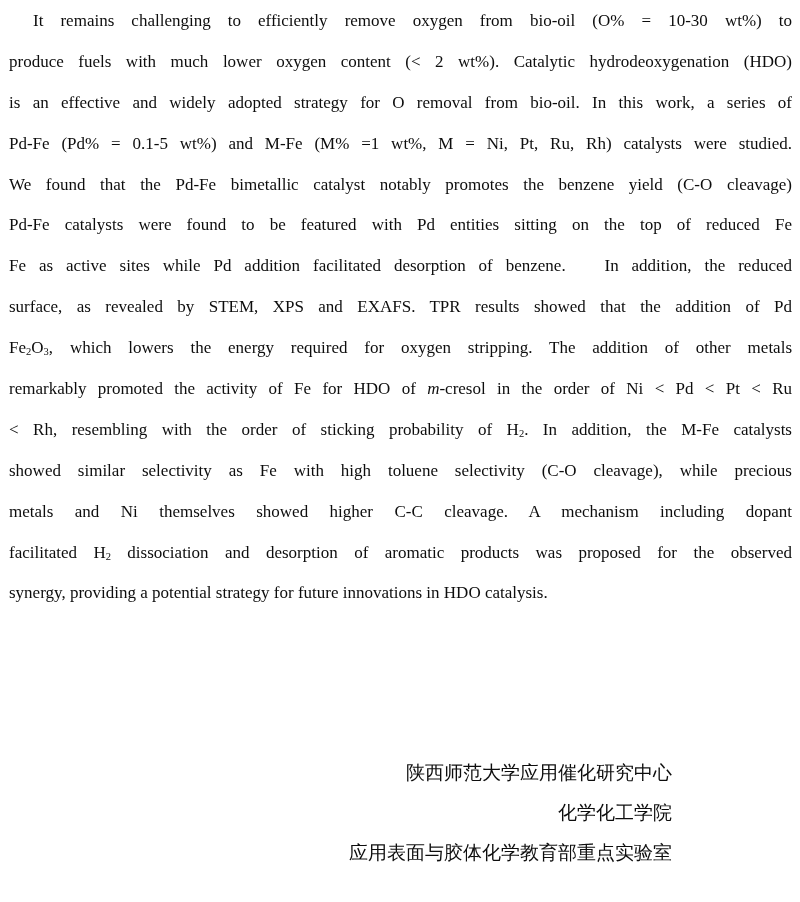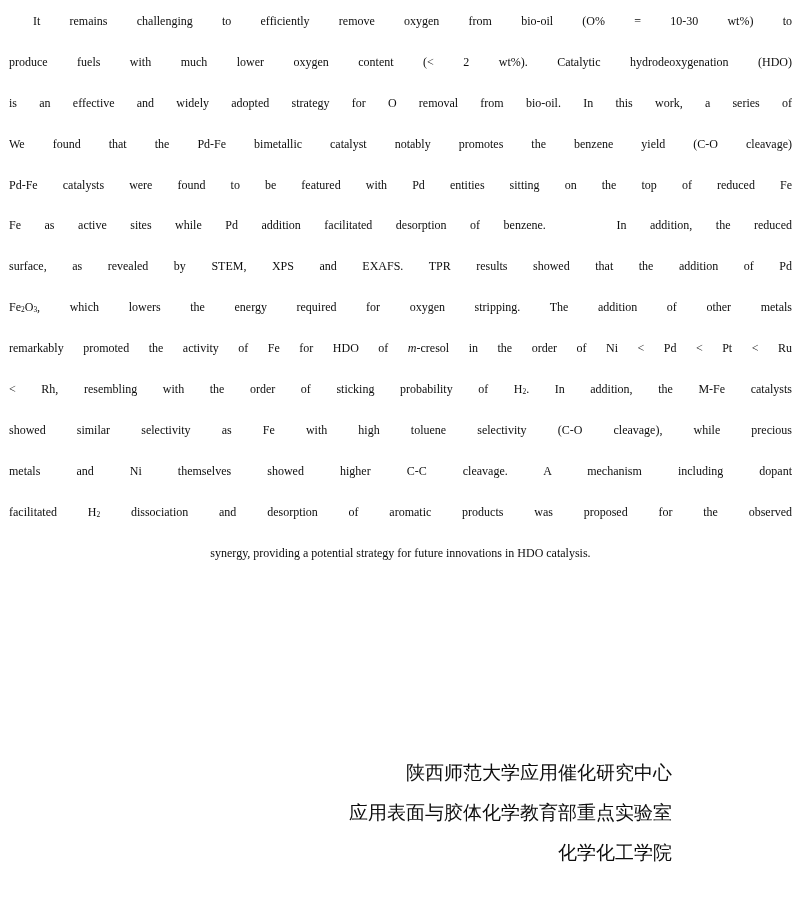--- a/index.html
+++ b/index.html
@@ -10,32 +10,32 @@
     background: #ffffff;
     overflow: hidden;
     font-family: "Liberation Serif", "DejaVu Serif", serif;
     color: #0d0d0d;
   }
   .abstract {
     position: absolute;
     left: 9px;
     top: 1px;
     width: 783px;
-    font-size: 12px;
+    font-size: 17px;
   }
   .abstract .line {
     height: 40.9px;
     line-height: 40.9px;
     text-align: justify;
     text-align-last: justify;
     text-justify: inter-word;
     overflow: hidden;
   }
   .abstract .line.indent { text-indent: 24px; }
-  .abstract .line.no-justify { text-align: center; text-align-last: auto; }
+  .abstract .line.no-justify { text-align: left; text-align-last: auto; }
   .abstract sub {
     font-size: 0.62em;
     line-height: 0;
     vertical-align: -0.18em;
   }
   .affiliation {
     position: absolute;
     top: 753px;
     right: 128px;
     left: 9px;
@@ -50,32 +50,33 @@
 </style>
 </head>
 <body>
 
 <div class="page">
 
   <div class="abstract" id="abstract">
       <div class="line indent">It remains challenging to efficiently remove oxygen from bio-oil (O% = 10-30 wt%) to</div>
       <div class="line">produce fuels with much lower oxygen content (&lt; 2 wt%). Catalytic hydrodeoxygenation (HDO)</div>
       <div class="line">is an effective and widely adopted strategy for O removal from bio-oil. In this work, a series of</div>
+      <div class="line">Pd-Fe (Pd% = 0.1-5 wt%) and M-Fe (M% =1 wt%, M = Ni, Pt, Ru, Rh) catalysts were studied.</div>
       <div class="line">We found that the Pd-Fe bimetallic catalyst notably promotes the benzene yield (C-O cleavage)</div>
       <div class="line">Pd-Fe catalysts were found to be featured with Pd entities sitting on the top of reduced Fe</div>
       <div class="line">Fe as active sites while Pd addition facilitated desorption of benzene.&nbsp;&nbsp; In addition, the reduced</div>
       <div class="line">surface, as revealed by STEM, XPS and EXAFS. TPR results showed that the addition of Pd</div>
       <div class="line">Fe<sub>2</sub>O<sub>3</sub>, which lowers the energy required for oxygen stripping. The addition of other metals</div>
       <div class="line">remarkably promoted the activity of Fe for HDO of <i>m</i>-cresol in the order of Ni &lt; Pd &lt; Pt &lt; Ru</div>
       <div class="line">&lt; Rh, resembling with the order of sticking probability of H<sub>2</sub>. In addition, the M-Fe catalysts</div>
       <div class="line">showed similar selectivity as Fe with high toluene selectivity (C-O cleavage), while precious</div>
       <div class="line">metals and Ni themselves showed higher C-C cleavage. A mechanism including dopant</div>
       <div class="line">facilitated H<sub>2</sub> dissociation and desorption of aromatic products was proposed for the observed</div>
       <div class="line no-justify">synergy, providing a potential strategy for future innovations in HDO catalysis.</div>
     </div>
 
   <div class="affiliation">
     <div class="cn-line">陕西师范大学应用催化研究中心</div>
+    <div class="cn-line">化学化工学院</div>
     <div class="cn-line">应用表面与胶体化学教育部重点实验室</div>
-    <div class="cn-line">化学化工学院</div>
   </div>
 
 </div>
 
 </body></html>

